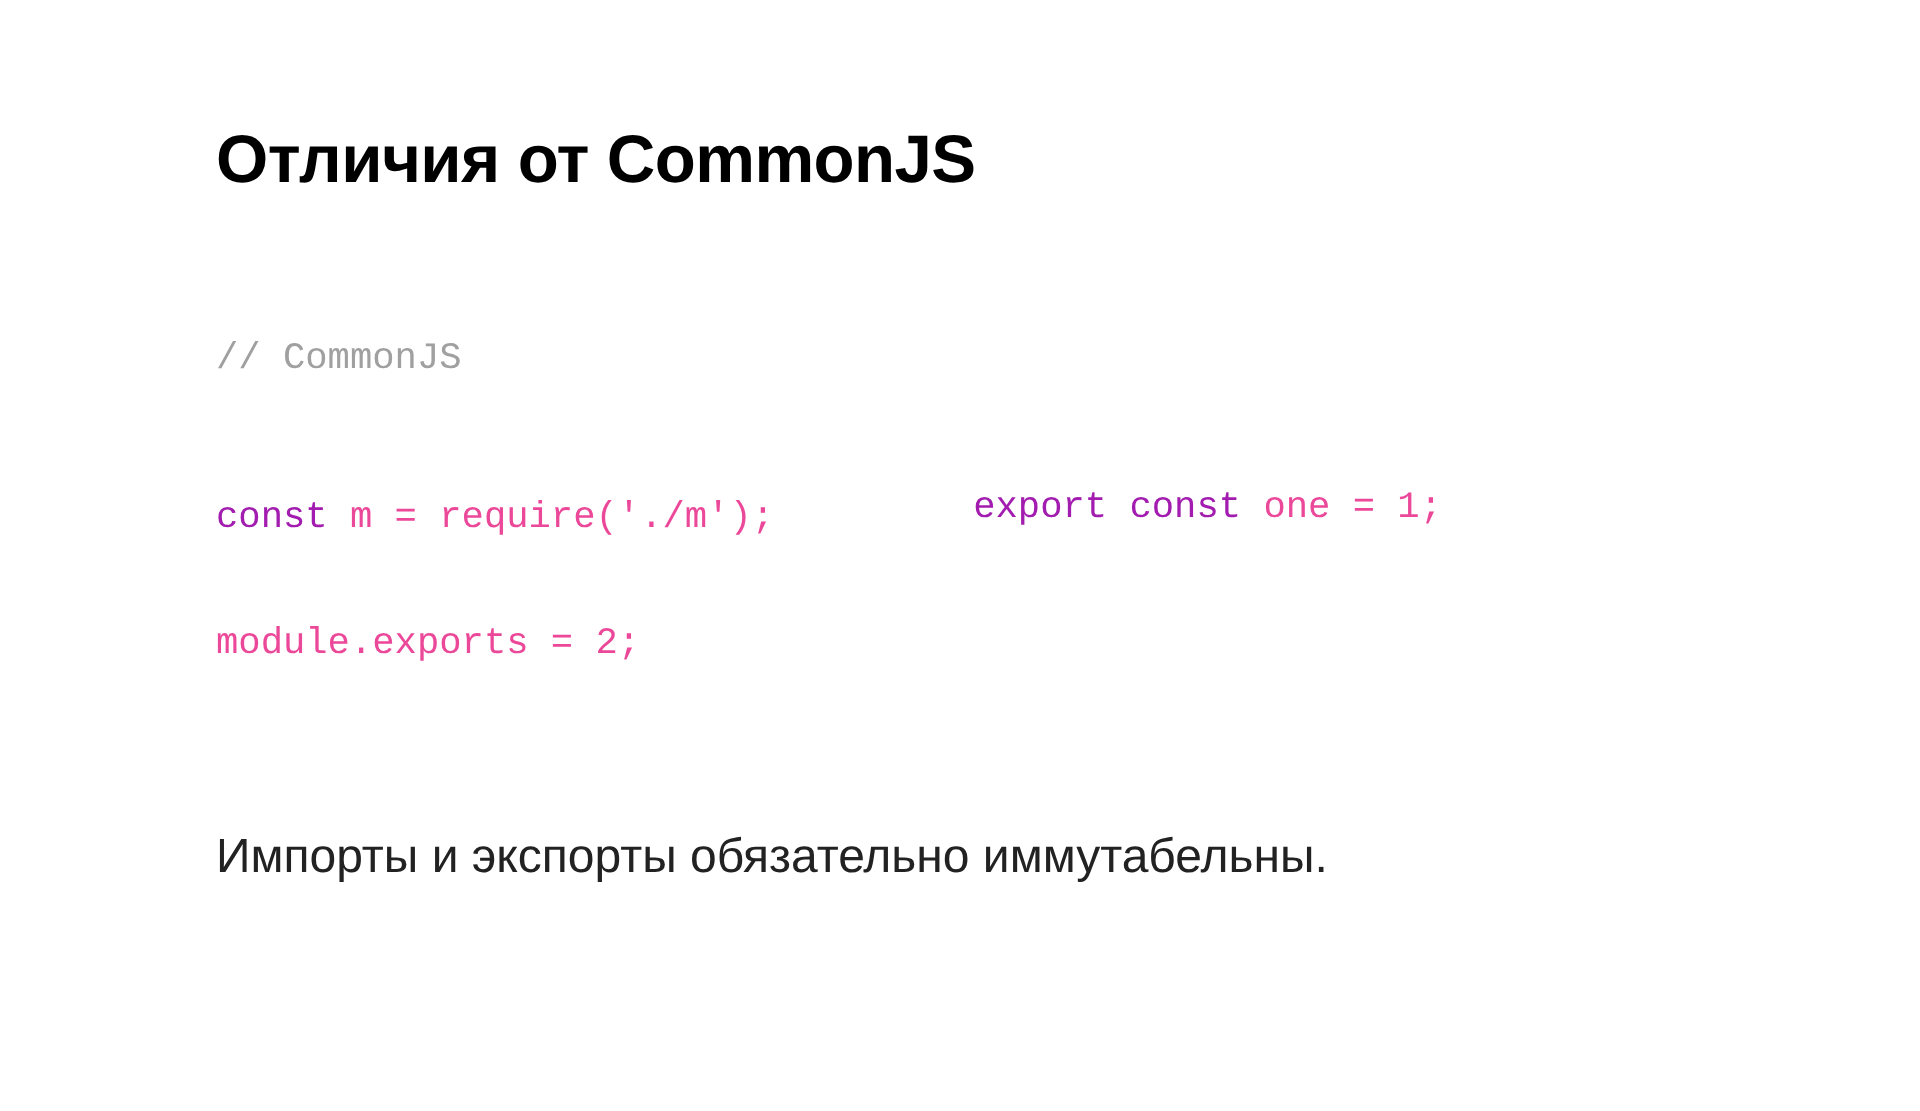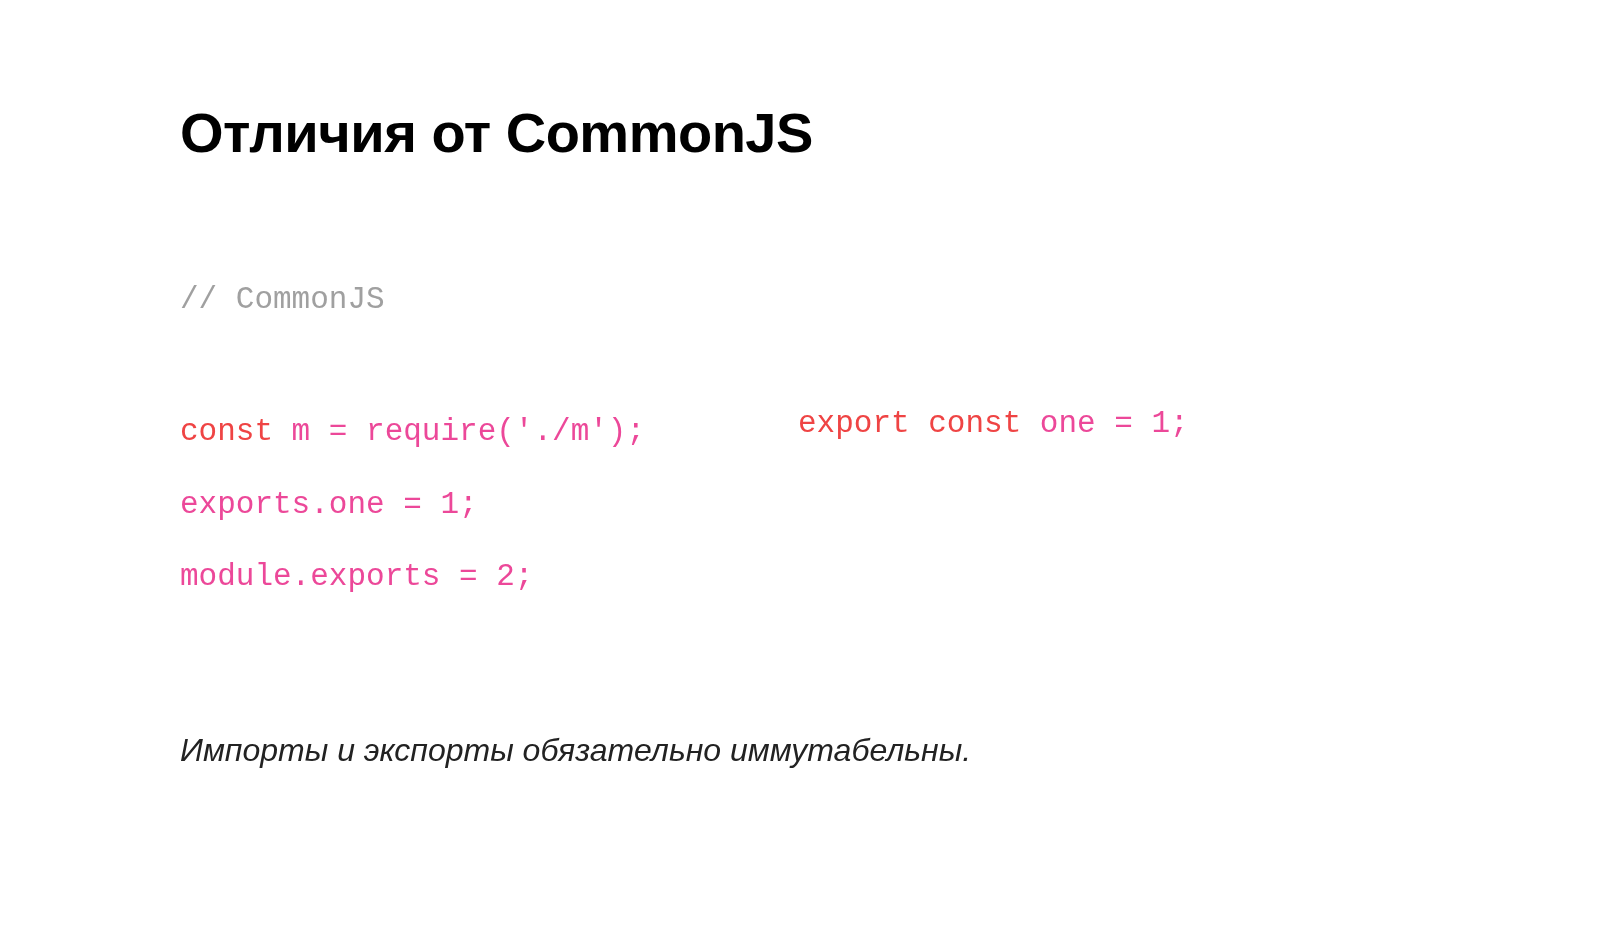--- a/index.html
+++ b/index.html
@@ -12,59 +12,57 @@
     color: #000;
   }
   .title {
     font-size: 56px;
     font-weight: 800;
     letter-spacing: -0.5px;
     margin-bottom: 115px;
   }
   .columns {
     display: flex;
-    gap: 48px;
+    gap: 61px;
   }
   .col {
     flex: 0 0 auto;
   }
   .col-left { width: 570px; }
   .col-right { width: 500px; }
   .code {
     font-family: "SF Mono", Menlo, Consolas, "Courier New", monospace;
     font-size: 31px;
     line-height: 1.3;
     white-space: pre;
   }
   .comment { color: #a0a0a0; }
   .plain { color: #ec4899; }
-  .keyword { color: #ef4444; }
+  .keyword { color: #a21caf; }
   .block-gap { height: 92px; }
   .line-gap { height: 32px; }
   .footnote {
     margin-top: 135px;
-    font-size: 32px;
+    font-size: 40px;
     color: #222;
-    font-style: italic;
   }
 </style>
 </head>
 <body>
 
 <div class="slide">
   <h1 class="title">Отличия от CommonJS</h1>
 
   <div class="columns">
 
     <div class="col col-left">
       <div class="code comment">// CommonJS</div>
       <div class="block-gap"></div>
       <div class="code"><span class="keyword">const</span><span class="plain"> m = require('./m');</span></div>
       <div class="line-gap"></div>
-      <div class="code plain">exports.one = 1;</div>
       <div class="line-gap"></div>
       <div class="code plain">module.exports = 2;</div>
     </div>
 
     <div class="col col-right">
       <div class="block-gap"></div>
       <div class="line-gap"></div>
       <div class="code"><span class="keyword">export const</span><span class="plain"> one = 1;</span></div>
       <div class="line-gap"></div>
     </div>

